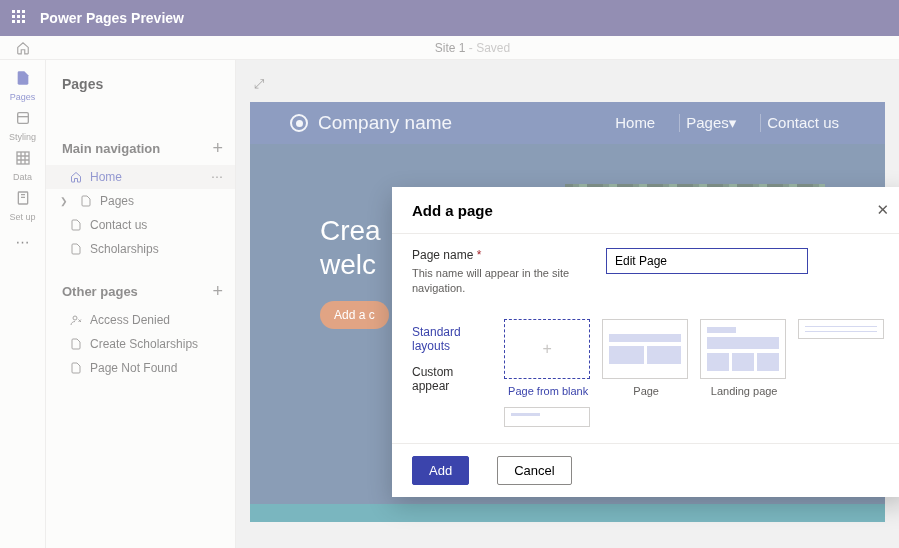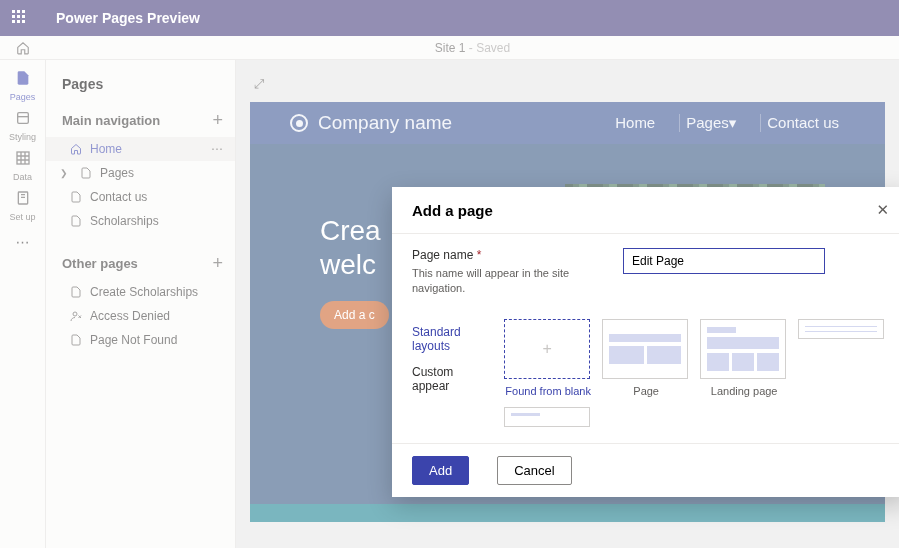--- a/index.html
+++ b/index.html
@@ -2,21 +2,21 @@
 <html><head>
 <meta charset="utf-8">
 <style>
   * { box-sizing: border-box; margin: 0; padding: 0; font-family: 'Segoe UI', Tahoma, sans-serif; }
   body { width: 899px; height: 548px; overflow: hidden; background: #fff; position: relative; }
   
   
   .titlebar { height: 36px; background: #3b3276; display: flex; align-items: center; padding: 0 12px; color: #fff; }
   .titlebar .waffle { width: 16px; height: 16px; margin-right: 12px; display: grid; grid-template-columns: repeat(3,3px); grid-template-rows: repeat(3,3px); gap: 2px; }
   .titlebar .waffle span { background: #fff; width: 3px; height: 3px; }
-  .titlebar .title { font-size: 14px; font-weight: 600; margin-left: 16px; }
+  .titlebar .title { font-size: 14px; font-weight: 600; }
   
   
   .cmdbar { height: 24px; background: #faf9f8; display: flex; align-items: center; border-bottom: 1px solid #e1dfdd; }
   .cmdbar .homebtn { width: 46px; display: flex; justify-content: center; }
   .cmdbar .sitename { flex: 1; text-align: center; font-size: 12px; color: #605e5c; }
   .cmdbar .savestate { color: #a19f9d; }
   
   
   .main { display: flex; height: calc(548px - 60px); }
   
@@ -24,21 +24,21 @@
   .rail { width: 46px; background: #faf9f8; border-right: 1px solid #e1dfdd; display: flex; flex-direction: column; align-items: center; padding-top: 6px; }
   .rail .item { width: 100%; text-align: center; padding: 4px 0 2px; cursor: pointer; }
   .rail .item .icon { font-size: 14px; color: #323130; display: block; }
   .rail .item .lbl { font-size: 9px; color: #605e5c; }
   .rail .item.active .icon, .rail .item.active .lbl { color: #3b44ac; }
   .rail .ellipsis { margin-top: 8px; font-size: 14px; color: #323130; }
   
   
   .pagespanel { width: 190px; background: #faf9f8; border-right: 1px solid #e1dfdd; padding: 8px 0; }
   .pagespanel h2 { font-size: 14px; font-weight: 700; padding: 8px 16px 12px; }
-  .sectionhdr { display: flex; justify-content: space-between; align-items: center; padding: 6px 12px 6px 16px; font-size: 13px; font-weight: 600; color: #323130; }
+  .sectionhdr { display: flex; justify-content: space-between; align-items: center; padding: 6px 12px 6px 16px; font-size: 13px; font-weight: 600; color: #323130; margin-top: 28px; }
   .plus { font-size: 18px; color: #605e5c; cursor: pointer; font-weight: 300; }
   .treeitem { display: flex; align-items: center; padding: 5px 10px 5px 24px; font-size: 12px; color: #323130; cursor: pointer; }
   .treeitem.sel { background: #edebe9; color: #3b44ac; }
   .treeitem .ic { width: 14px; margin-right: 6px; font-size: 11px; }
   .treeitem .dots { margin-left: auto; color: #605e5c; font-size: 12px; padding-right: 2px; }
   .othersec { margin-top: 14px; }
   
   
   .canvas { flex: 1; background: #e5e5e5; position: relative; padding: 14px; }
   .expand-icon { position: absolute; top: 16px; left: 18px; font-size: 13px; color: #605e5c; }
@@ -58,21 +58,21 @@
   .teal { position: absolute; bottom: 0; left: 0; right: 0; height: 18px; background: #0e7a8a; }
   
   
   .overlay { position: absolute; inset: 0; background: rgba(255,255,255,0.45); z-index: 5; }
   .modal { position: absolute; left: 392px; top: 187px; width: 517px; height: 310px; background: #fff; box-shadow: 0 8px 24px rgba(0,0,0,0.2); z-index: 10; display: flex; flex-direction: column; }
   .mhdr { padding: 14px 20px; display: flex; justify-content: space-between; align-items: center; border-bottom: 1px solid #edebe9; }
   .mhdr .mtitle { font-size: 15px; font-weight: 600; }
   .mhdr .close { font-size: 15px; color: #605e5c; cursor: pointer; }
   .mbody { padding: 14px 20px 0; flex: 1; overflow: hidden; position: relative; }
   .scrollind { position: absolute; right: 3px; top: 6px; width: 4px; height: 90px; background: #c8c6c4; border-radius: 2px; }
-  .fieldrow { display: flex; gap: 41px; margin-bottom: 8px; }
+  .fieldrow { display: flex; gap: 24px; margin-bottom: 8px; }
   .fieldcol-l { width: 170px; }
   .fieldlbl { font-size: 12px; color: #323130; margin-bottom: 4px; }
   .fieldlbl .req { color: #a4262c; }
   .fieldhelp { font-size: 11px; color: #605e5c; line-height: 1.4; }
   .fieldinput input { width: 202px; padding: 5px 8px; border: 1px solid #3b44ac; font-size: 12px; outline: none; }
   .layoutrow { display: flex; gap: 20px; margin-top: 22px; }
   .layouttabs { width: 90px; font-size: 12px; }
   .layouttabs .lt { padding: 6px 0; cursor: pointer; color: #323130; }
   .layouttabs .lt.active { color: #3b44ac; }
   .layoutgrid { display: flex; gap: 10px; flex-wrap: wrap; }
@@ -203,33 +203,33 @@
       <span>Scholarships</span>
     </div>
 
     <div class="sectionhdr othersec">
       <span>Other pages</span>
       <span class="plus">+</span>
     </div>
     <div class="treeitem">
       <span class="ic">
         <svg width="12" height="12" viewBox="0 0 24 24" fill="none" stroke="#605e5c" stroke-width="2">
-            <path d="M14 2H6a2 2 0 0 0-2 2v16a2 2 0 0 0 2 2h12a2 2 0 0 0 2-2V8l-6-6z"></path>
-          </svg>
-      </span>
-      <span>Create Scholarships</span>
-    </div>
-    <div class="treeitem">
-      <span class="ic">
-        <svg width="12" height="12" viewBox="0 0 24 24" fill="none" stroke="#605e5c" stroke-width="2">
             <circle cx="10" cy="8" r="4"></circle>
             <path d="M2 22c0-4 4-7 8-7M17 11l5 5m0-5l-5 5"></path>
           </svg>
       </span>
       <span>Access Denied</span>
+    </div>
+    <div class="treeitem">
+      <span class="ic">
+        <svg width="12" height="12" viewBox="0 0 24 24" fill="none" stroke="#605e5c" stroke-width="2">
+            <path d="M14 2H6a2 2 0 0 0-2 2v16a2 2 0 0 0 2 2h12a2 2 0 0 0 2-2V8l-6-6z"></path>
+          </svg>
+      </span>
+      <span>Create Scholarships</span>
     </div>
     <div class="treeitem">
       <span class="ic">
         <svg width="12" height="12" viewBox="0 0 24 24" fill="none" stroke="#605e5c" stroke-width="2">
             <path d="M14 2H6a2 2 0 0 0-2 2v16a2 2 0 0 0 2 2h12a2 2 0 0 0 2-2V8l-6-6z"></path>
           </svg>
       </span>
       <span>Page Not Found</span>
     </div>
   </div>
@@ -279,21 +279,21 @@
     <div class="layoutrow">
       <div class="layouttabs">
         <div class="lt active">Standard layouts</div>
         <div class="lt">Custom appear</div>
       </div>
       <div class="layoutgrid">
         <div class="layoutcard sel">
           <div class="layoutthumb" style="border-style:dashed">
               <span class="thplus">+</span>
             </div>
-          <div class="lcname">Found from blank</div>
+          <div class="lcname">Page from blank</div>
         </div>
         <div class="layoutcard">
           <div class="layoutthumb">
             <div class="thbar" style="height:8px"></div>
             <div class="throw">
                 <div class="thbox"></div>
                 <div class="thbox"></div>
               </div>
           </div>
           <div class="lcname">Page</div>

